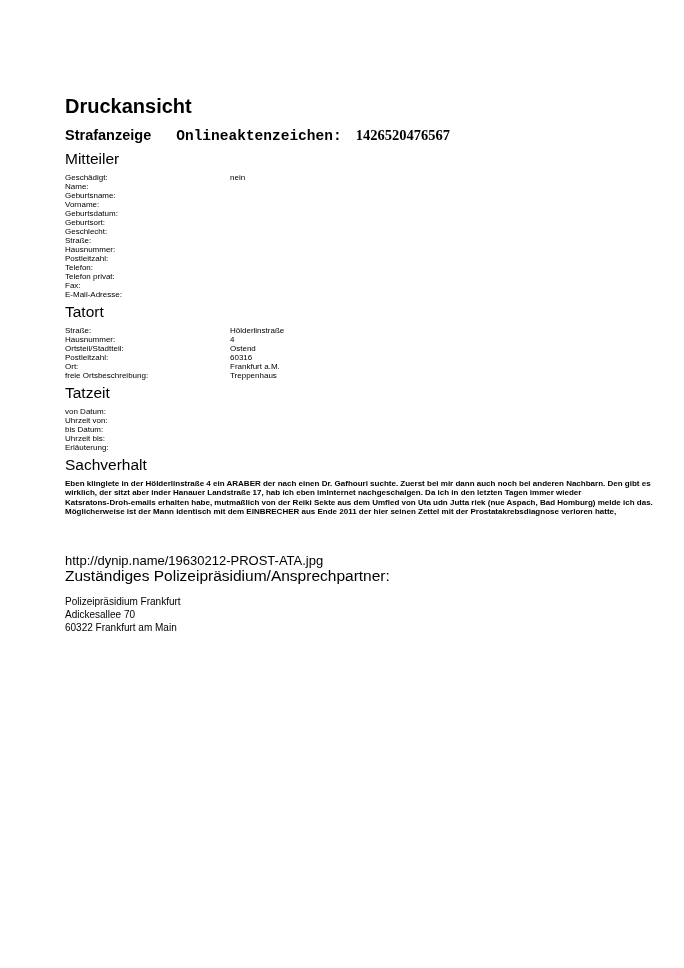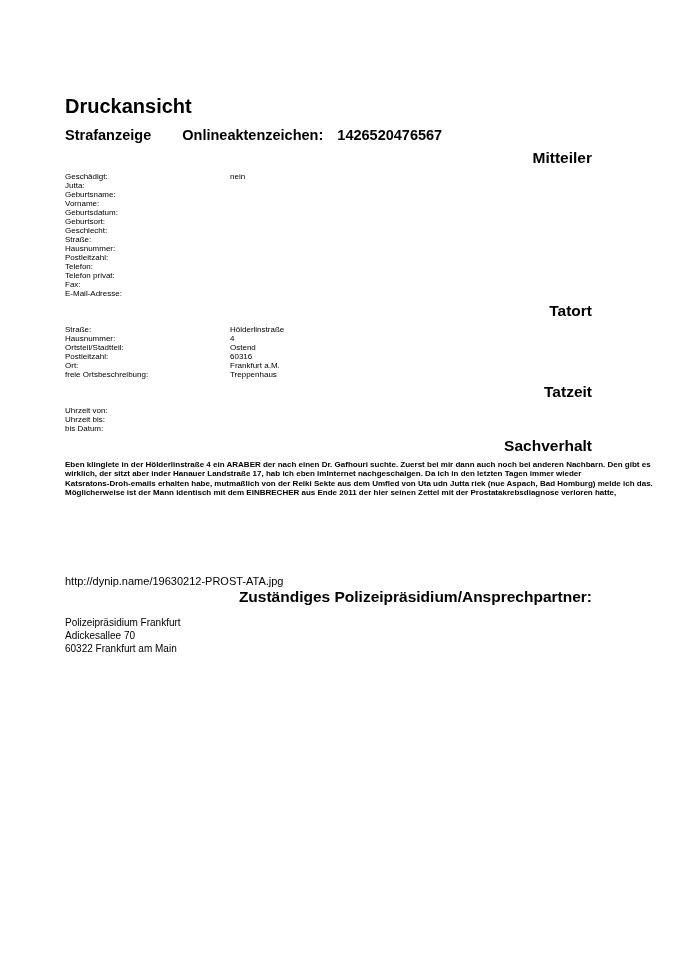--- a/index.html
+++ b/index.html
@@ -28,50 +28,49 @@
     font-weight: bold;
     margin: 0 0 11px 0;
   }
   .subtitle {
     font-size: 14.5px;
     line-height: 15px;
     font-weight: bold;
     margin: 0 0 7px 0;
     white-space: nowrap;
   }
-  .subtitle .case-label { margin-left: 27px; }
-  .subtitle .case-number { margin-left: 10px; }
+  .subtitle .case-label { margin-left: 21px; font-family: Liberation Mono, monospace; }
+  .subtitle .case-number { margin-left: 10px; font-family: Liberation Serif, serif; }
   h2.section-heading {
     font-size: 15.5px;
     line-height: 16px;
-    font-weight: bold;
+    font-weight: normal;
     margin: 5px 0 6px 0;
-    text-align: right;
   }
   h2.first { margin-top: 0; }
   .fields {
     font-size: 8px;
     line-height: 9px;
   }
   .field-row { display: flex; }
   .field-label {
     width: 165px;
     flex: 0 0 165px;
     white-space: nowrap;
   }
   .field-value { white-space: nowrap; text-align: center; }
   .narrative {
     font-size: 8px;
     line-height: 9.3px;
   }
   .narrative-line { white-space: nowrap; font-weight: bold; }
   .attachment-url {
-    font-size: 11px;
+    font-size: 13px;
     line-height: 9px;
-    margin-top: 80px;
+    margin-top: 40px;
     white-space: nowrap;
   }
   h2.contact-heading { margin: 3px 0 11px 0; }
   .contact-lines {
     font-size: 10px;
     line-height: 13px;
   }
   .contact-line { white-space: nowrap; }
 </style>
 </head>
@@ -87,21 +86,21 @@
     <span class="case-number">1426520476567</span>
   </div>
 
   <h2 class="section-heading first">Mitteiler</h2>
   <div class="fields">
     <div class="field-row">
       <span class="field-label">Geschädigt:</span>
       <span class="field-value">nein</span>
     </div>
     <div class="field-row">
-      <span class="field-label">Jutta:</span>
+      <span class="field-label">Name:</span>
       <span class="field-value"></span>
     </div>
     <div class="field-row">
       <span class="field-label">Geburtsname:</span>
       <span class="field-value"></span>
     </div>
     <div class="field-row">
       <span class="field-label">Vorname:</span>
       <span class="field-value"></span>
     </div>
@@ -171,29 +170,37 @@
     </div>
     <div class="field-row">
       <span class="field-label">freie Ortsbeschreibung:</span>
       <span class="field-value">Treppenhaus</span>
     </div>
   </div>
 
   <h2 class="section-heading">Tatzeit</h2>
   <div class="fields">
     <div class="field-row">
+      <span class="field-label">von Datum:</span>
+      <span class="field-value"></span>
+    </div>
+    <div class="field-row">
       <span class="field-label">Uhrzeit von:</span>
       <span class="field-value"></span>
     </div>
     <div class="field-row">
+      <span class="field-label">bis Datum:</span>
+      <span class="field-value"></span>
+    </div>
+    <div class="field-row">
       <span class="field-label">Uhrzeit bis:</span>
       <span class="field-value"></span>
     </div>
     <div class="field-row">
-      <span class="field-label">bis Datum:</span>
+      <span class="field-label">Erläuterung:</span>
       <span class="field-value"></span>
     </div>
   </div>
 
   <h2 class="section-heading">Sachverhalt</h2>
   <div class="narrative">
     <div class="narrative-line">Eben klinglete in der Hölderlinstraße 4 ein ARABER der nach einen Dr. Gafhouri suchte. Zuerst bei mir dann auch noch bei anderen Nachbarn. Den gibt es</div>
     <div class="narrative-line">wirklich, der sitzt aber inder Hanauer Landstraße 17, hab ich eben imInternet nachgeschalgen. Da ich in den letzten Tagen immer wieder</div>
     <div class="narrative-line">Katsratons-Droh-emails erhalten habe, mutmaßlich von der Reiki Sekte aus dem Umfled von Uta udn Jutta riek (nue Aspach, Bad Homburg) melde ich das.</div>
     <div class="narrative-line">Möglicherweise ist der Mann identisch mit dem EINBRECHER aus Ende 2011 der hier seinen Zettel mit der Prostatakrebsdiagnose verloren hatte,</div>

